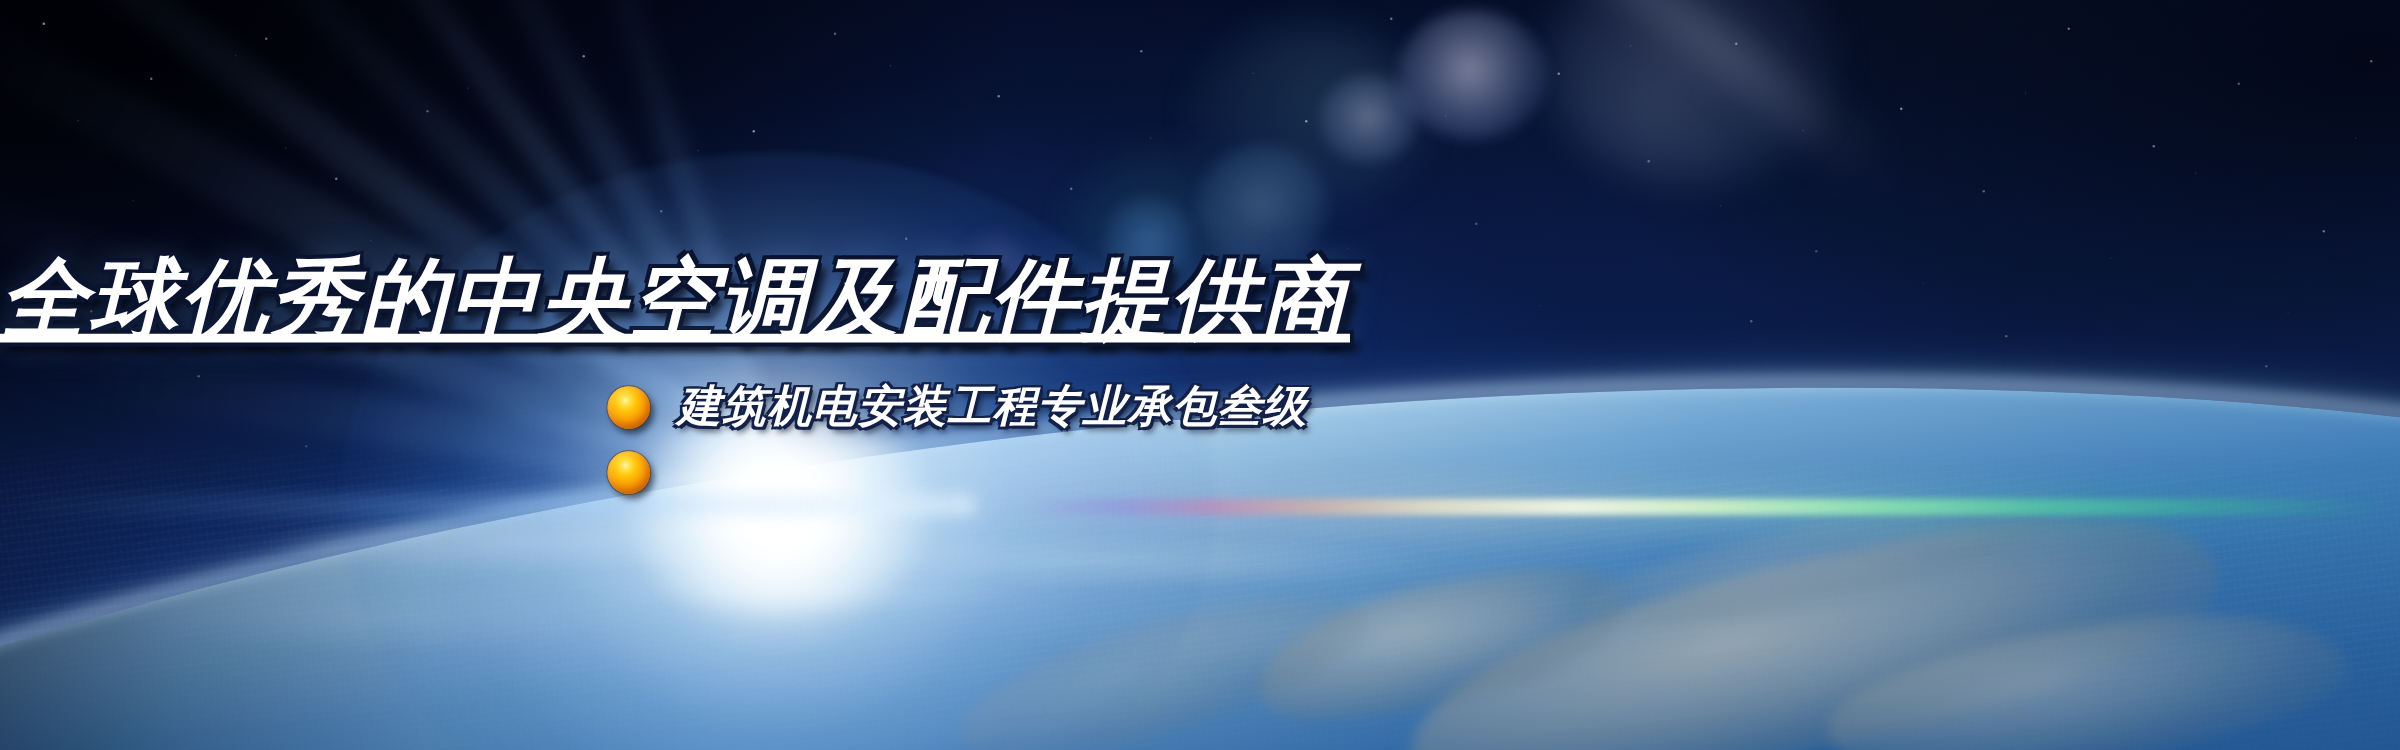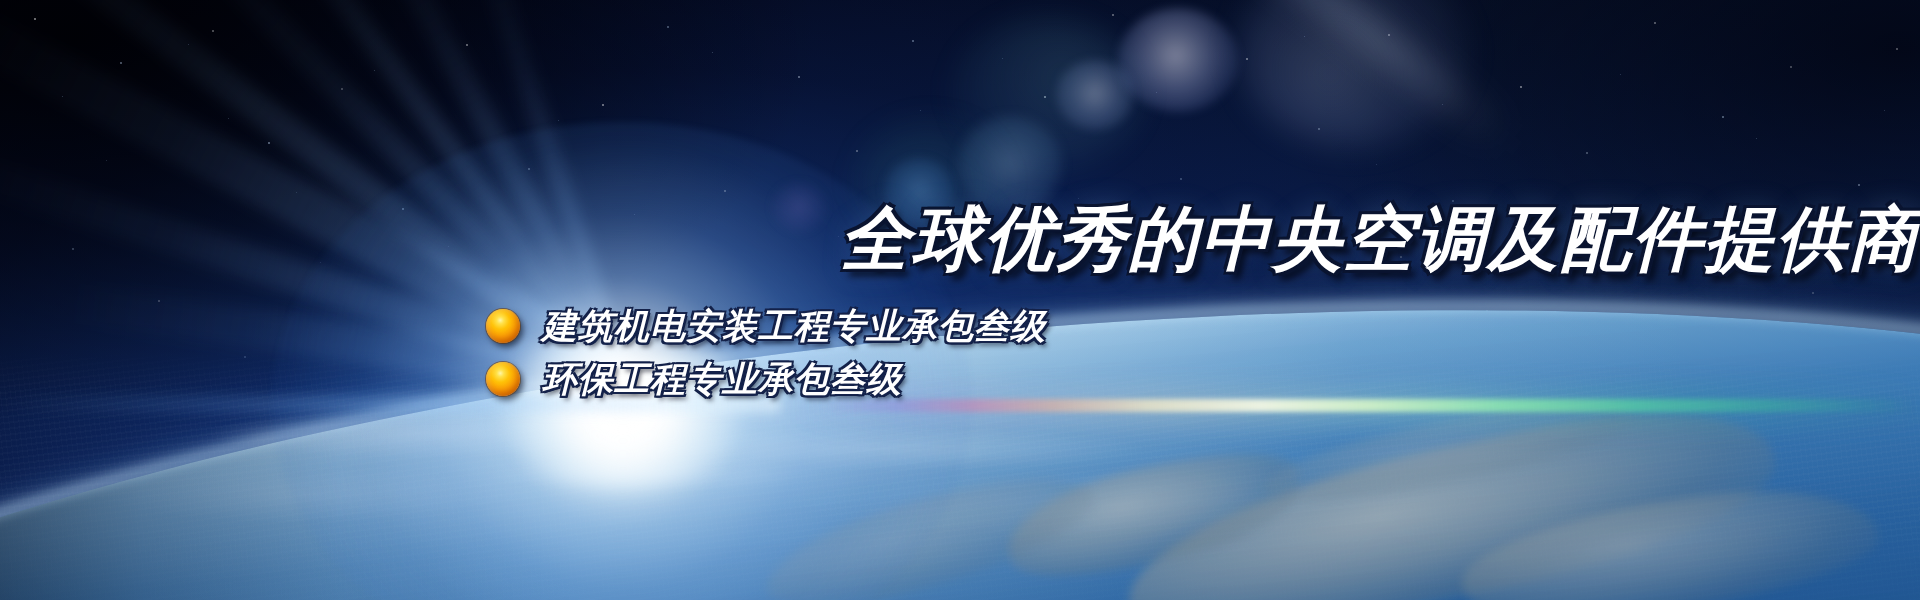--- a/index.html
+++ b/index.html
@@ -344,36 +344,37 @@
   
   .content {
     position:absolute; inset:0;
     z-index:40;
   }
 
   .headline {
     position:absolute;
     left:0; top:204px;
     width:1920px;
-    text-align:right;
+    text-align:left;
     font-size:70px;
     font-weight:bold;
     font-style:italic;
     letter-spacing:2px;
     line-height:1;
     color:#ffffff;
     white-space:nowrap;
     text-shadow:
       -2px -2px 0 #0a1430,  0px -2px 0 #0a1430,  2px -2px 0 #0a1430,
       -2px  0px 0 #0a1430,                        2px  0px 0 #0a1430,
       -2px  2px 0 #0a1430,  0px  2px 0 #0a1430,  2px  2px 0 #0a1430,
       -3px -3px 0 #0a1430,  3px -3px 0 #0a1430,
       -3px  3px 0 #0a1430,  3px  3px 0 #0a1430,
        6px  7px 7px rgba(0,2,12,0.85),
        0 0 28px rgba(130,190,255,0.30);
+    text-decoration: underline;
   }
 
   .bullets {
     position:absolute;
     left:470px; top:308px;
     display:flex;
     flex-direction:column;
     gap:18px;
   }
   .bullet-row {
@@ -475,18 +476,17 @@
 
     <div class="bullets">
 
       <div class="bullet-row">
         <span class="bullet-dot"></span>
         <span class="bullet-text">建筑机电安装工程专业承包叁级</span>
       </div>
 
       <div class="bullet-row">
         <span class="bullet-dot"></span>
-        <span class="bullet-text">环保工程专业承包叁级</span>
       </div>
 
     </div>
   </div>
 </div>
 
 </body></html>

